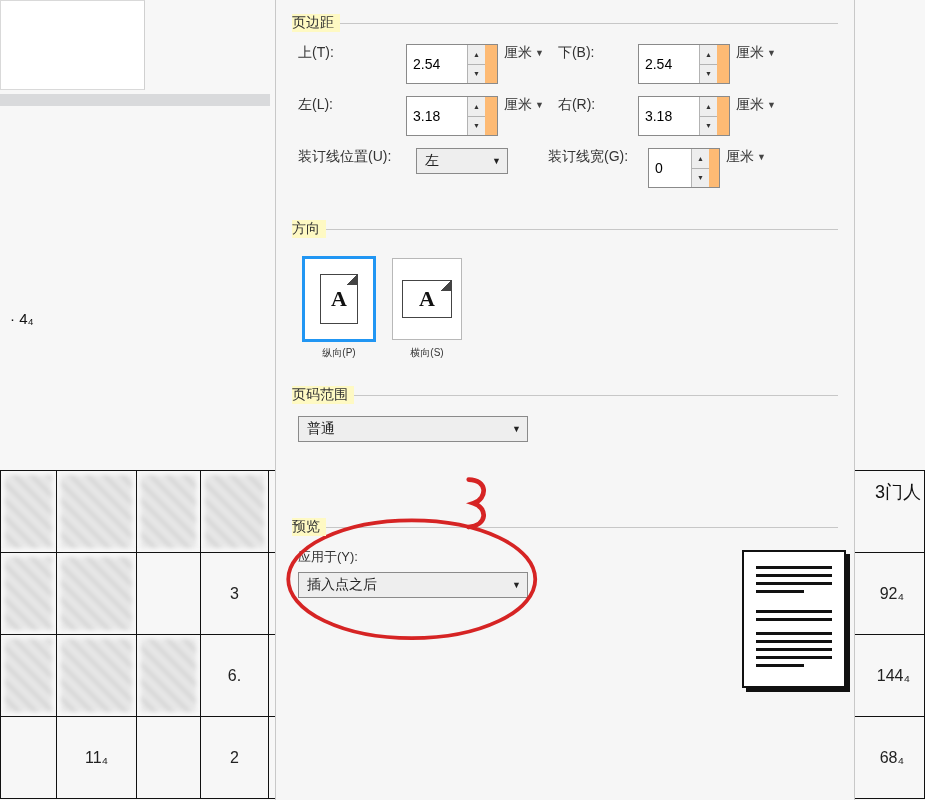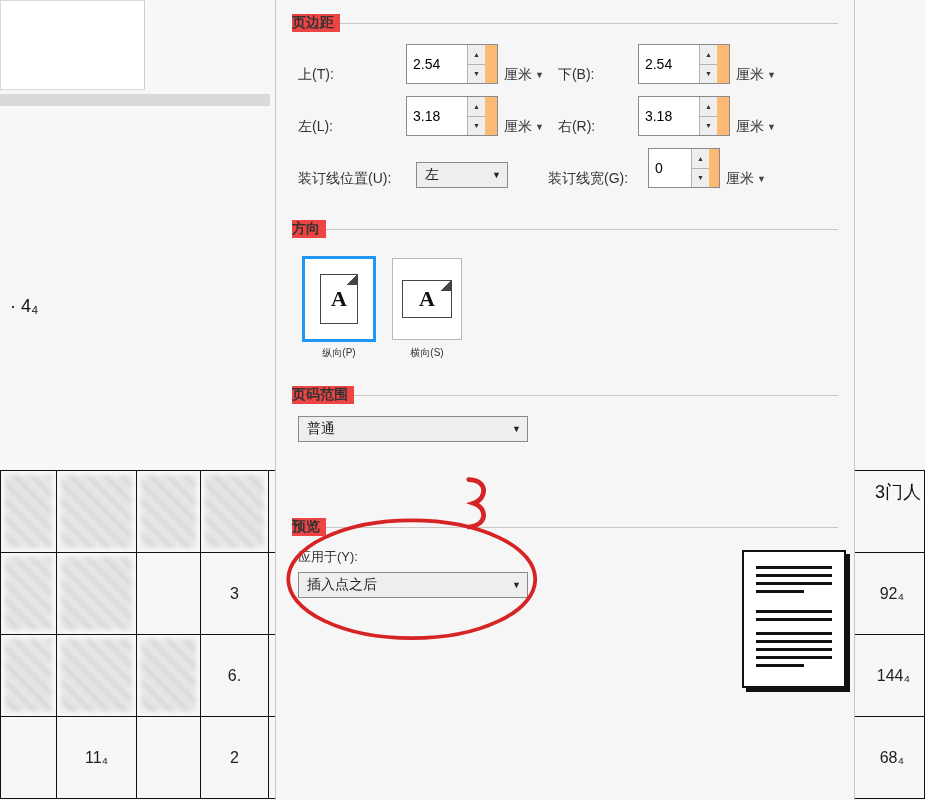--- a/index.html
+++ b/index.html
@@ -15,21 +15,21 @@
   }
 
   
   .bg-doc {
     position: absolute;
     left: 0; top: 0; width: 925px; height: 800px;
     background: #f7f7f7;
   }
   .bg-top-strip { position:absolute; left:0; top:94px; width:270px; height:12px; background:#d9dadc; }
   .bg-white-block { position:absolute; left:0; top:0; width:145px; height:90px; background:#fff; border:1px solid #d9d9d9; border-right:1px solid #d0d0d0; }
-  .bg-side-text { position:absolute; left:10px; top:296px; font-size:18px; color:#111; }
+  .bg-side-text { position:absolute; left:10px; top:310px; font-size:15px; color:#111; }
   .bg-table {
     position: absolute;
     left: 0; top: 470px;
     width: 925px;
     border-collapse: collapse;
   }
   .bg-table td {
     border: 1.5px solid #111;
     height: 82px;
     font-size: 16px;
@@ -64,32 +64,31 @@
   }
   .fieldset {
     margin-bottom: 12px;
     position: relative;
   }
   .fieldset .legend {
     font-size: 14px;
     color:#333;
     position: relative;
     z-index:1;
-    background:#ef4444;
+    background:#fef9c3;
     padding-right:6px;
     display:inline-block;
-    font-weight:bold;
   }
   .fieldset .line {
     position:absolute;
     left:0; right:0; top:9px;
     height:1px; background:#c7c7c7;
   }
   .fs-body { padding: 12px 6px 8px 6px; }
-  .row { display:flex; align-items:flex-end; margin-bottom:12px; }
+  .row { display:flex; align-items:flex-start; margin-bottom:12px; }
   .lbl { flex: 0 0 108px; color:#333; font-size:14px; }
   .lbl2 { flex: 0 0 92px; }
   .lbl3 { flex: 0 0 80px; }
 
   .spin {
     display:flex; align-items:stretch;
     height:40px; width:92px;
     border:1px solid #8a8a8a; background:#fdba74;
     position: relative;
   }

